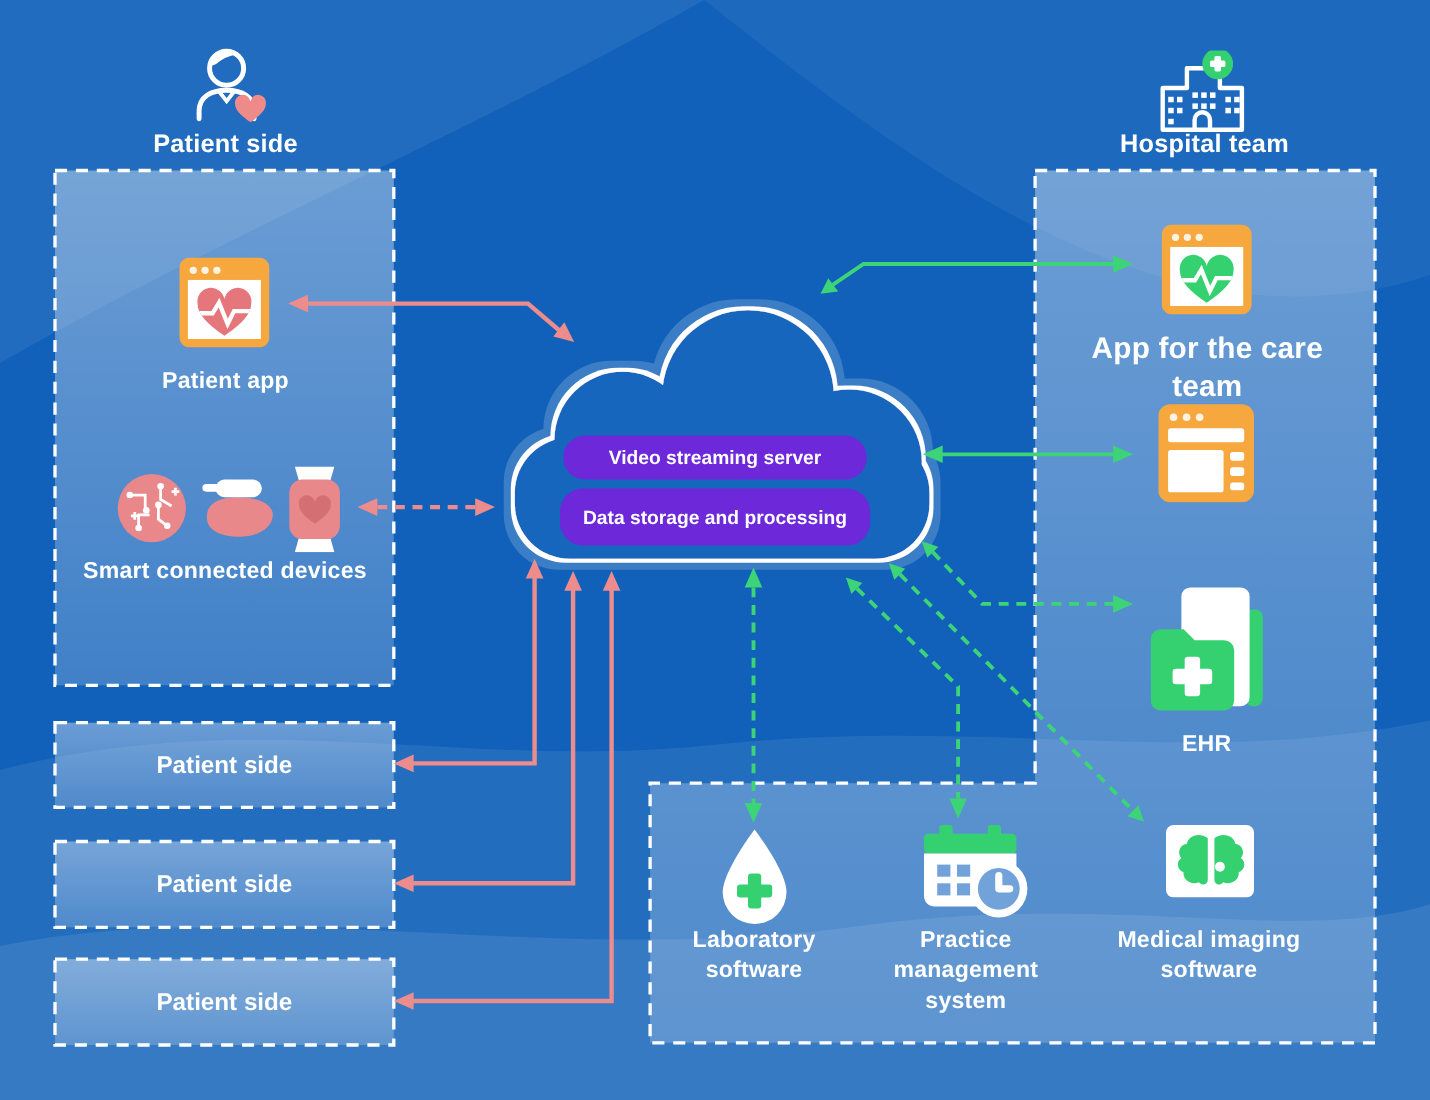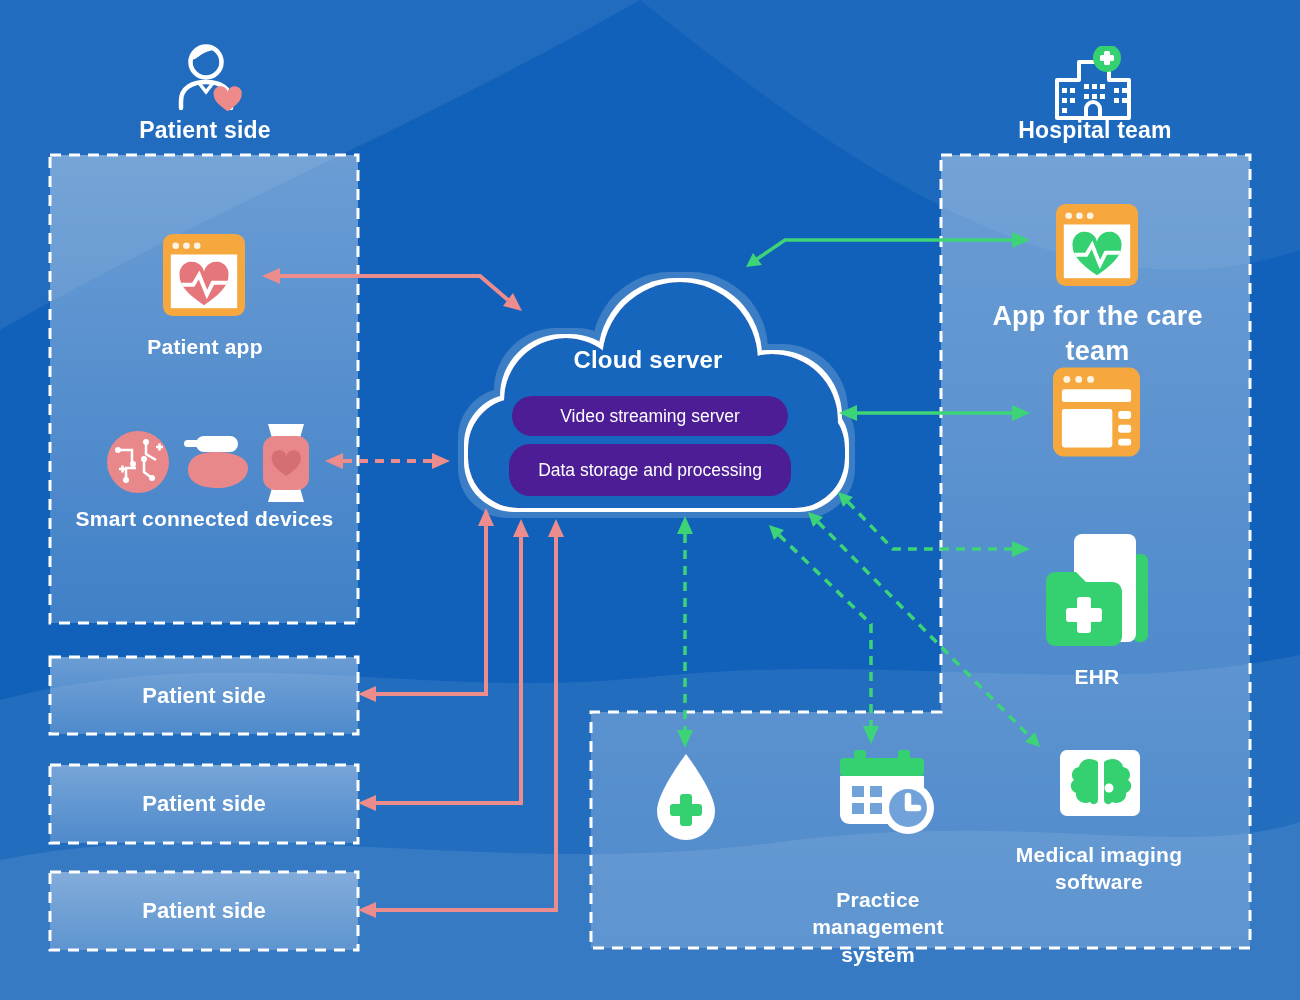--- a/index.html
+++ b/index.html
@@ -11,22 +11,22 @@
   .layer{position:absolute;left:0;top:0;}
   .lbl{
     position:absolute;color:#fff;font-weight:700;text-align:center;
     line-height:1.3;letter-spacing:.2px;
   }
   .boxlbl{
     position:absolute;display:flex;align-items:center;justify-content:center;
     color:#fff;font-weight:700;font-size:22px;
   }
   .pill{
-    position:absolute;background:#4c1d95;border-radius:21px;
-    color:#fff;font-weight:400;font-size:17.5px;text-align:center;
+    position:absolute;background:#6d28d9;border-radius:21px;
+    color:#fff;font-weight:700;font-size:17.5px;text-align:center;
     display:flex;align-items:center;justify-content:center;
   }
   .icon{position:absolute;}
 </style>
 </head>
 <body>
 
 <div id="stage">
 
   <svg class="layer" width="1300" height="1000">
@@ -283,26 +283,26 @@
     <path d="M44 12 C52 6 62 10 63 17 C70 18 72 26 68 30 C73 33 72 41 66 43 C67 50 59 55 52 52 C49 56 44 54 44 50 Z" fill="#35D170"></path>
     <circle cx="49" cy="38" r="4.5" fill="#fff"></circle>
   </svg>
 
   <div class="lbl" style="left:85px;top:116px;width:240px;font-size:23px">Patient side</div>
   <div class="lbl" style="left:975px;top:116px;width:240px;font-size:23px">Hospital team</div>
 
   <div class="lbl" style="left:72px;top:505px;width:265px;font-size:21px">Smart connected devices</div>
   <div class="lbl" style="left:105px;top:333px;width:200px;font-size:21px">Patient app</div>
 
-  <div class="lbl" style="left:508px;top:344px;width:280px;font-size:24px">Cloud server</div>
   <div class="pill" style="left:512px;top:396px;width:276px;height:40px">Video streaming server</div>
   <div class="pill" style="left:509px;top:444px;width:282px;height:52px">Data storage and processing</div>
 
   <div class="lbl" style="left:960px;top:299px;width:275px;font-size:27px">App for the care team</div>
   <div class="lbl" style="left:1040px;top:663px;width:114px;font-size:21px">EHR</div>
-  <div class="lbl" style="left:793px;top:886px;width:170px;font-size:21px">Practice management system</div>
+  <div class="lbl" style="left:598px;top:841px;width:175px;font-size:21px">Laboratory software</div>
+  <div class="lbl" style="left:793px;top:841px;width:170px;font-size:21px">Practice management system</div>
   <div class="lbl" style="left:990px;top:841px;width:218px;font-size:21px">Medical imaging software</div>
 
   <div class="boxlbl" style="left:50px;top:657px;width:308px;height:77px">Patient side</div>
   <div class="boxlbl" style="left:50px;top:765px;width:308px;height:78px">Patient side</div>
   <div class="boxlbl" style="left:50px;top:872px;width:308px;height:78px">Patient side</div>
 
 </div>
 
 </body></html>

